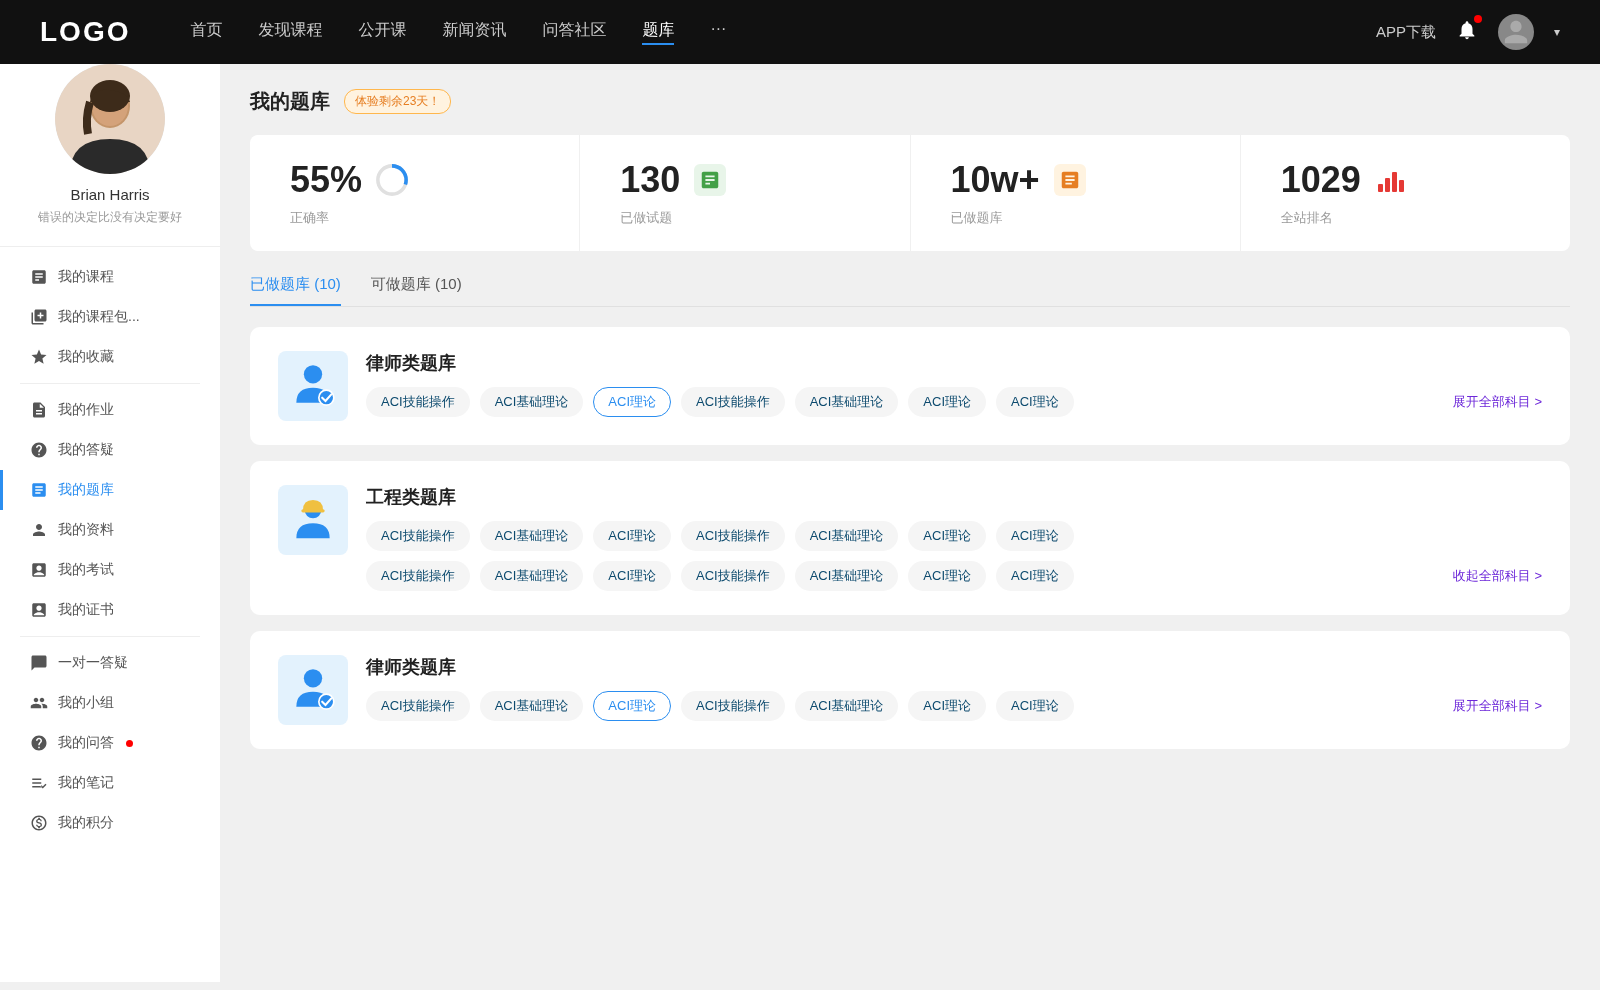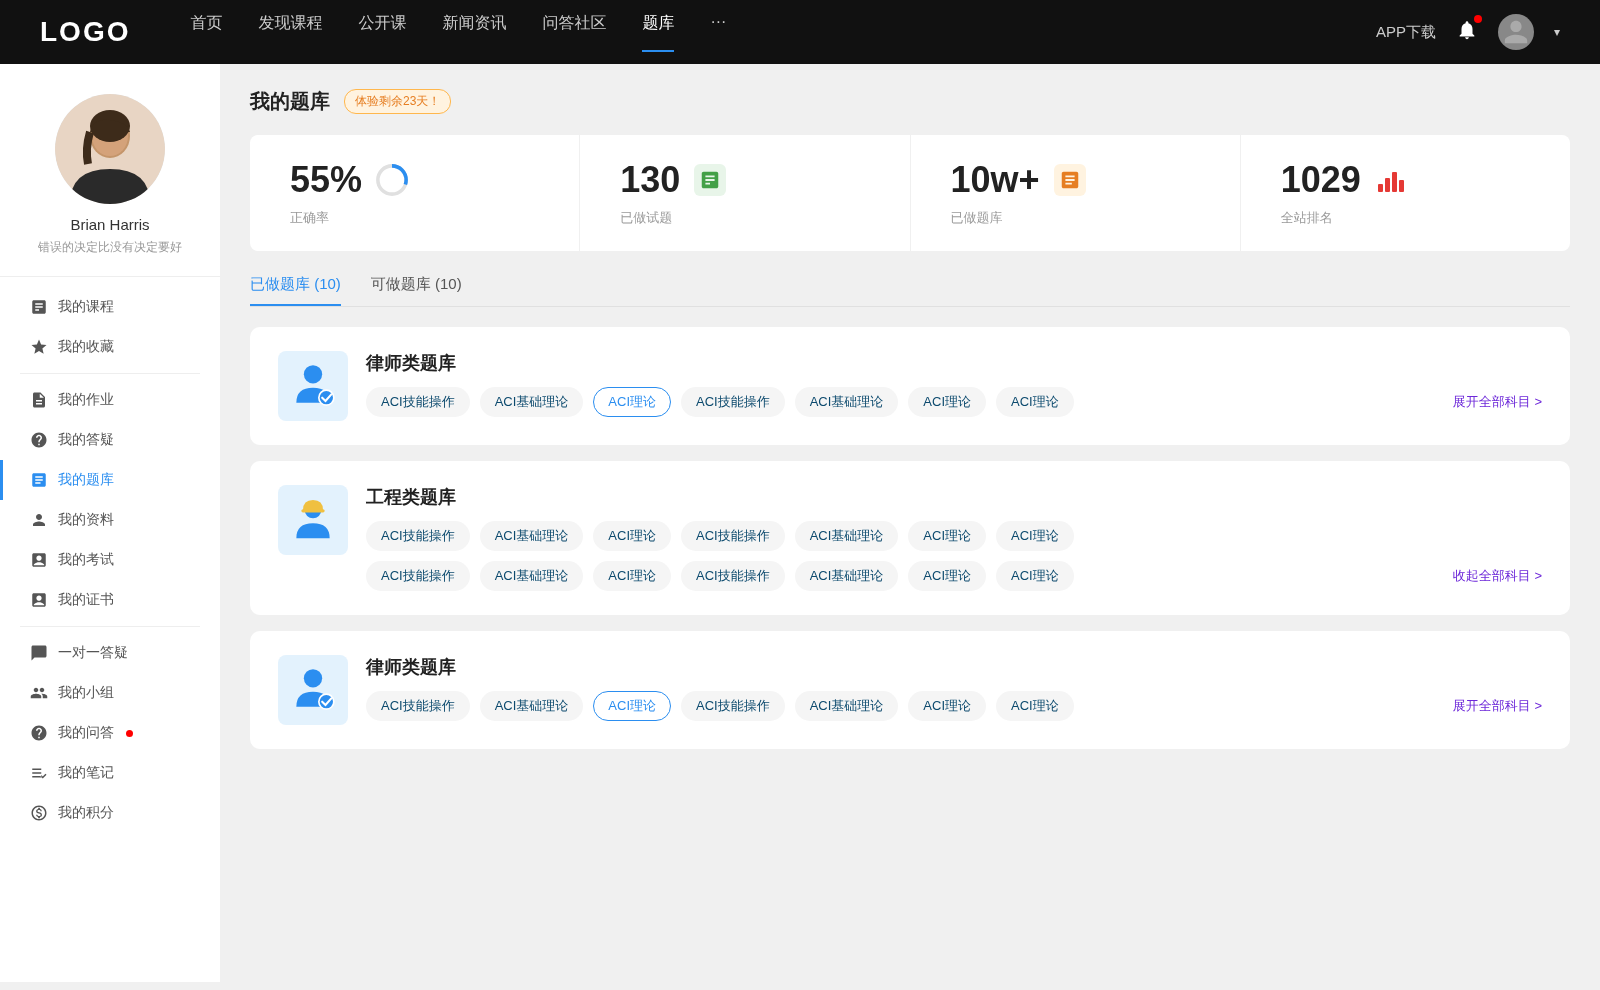--- a/index.html
+++ b/index.html
@@ -27,21 +27,21 @@
       flex: 1;
     }
     .navbar-nav a {
       color: #ccc;
       text-decoration: none;
       font-size: 16px;
     }
     .navbar-nav a.active {
       color: white;
       border-bottom: 2px solid #2b8ef0;
-      padding-bottom: 16px;
+      padding-bottom: 2px;
     }
     .navbar-right {
       display: flex;
       align-items: center;
       gap: 20px;
       color: white;
     }
     .app-download {
       color: #ccc;
       font-size: 15px;
@@ -77,21 +77,20 @@
     .main-layout {
       display: flex;
       min-height: 918px;
       background: #f0f0f0;
     }
 
     
     .sidebar {
       width: 220px;
       background: white;
-      padding-top: 30px;
       flex-shrink: 0;
     }
     .profile-section {
       display: flex;
       flex-direction: column;
       align-items: center;
       padding-bottom: 20px;
       border-bottom: 1px solid #eee;
     }
     .profile-avatar {
@@ -354,20 +353,26 @@
 
     <div class="sidebar-menu">
 
       <div class="sidebar-item">
         <svg class="sidebar-icon" viewBox="0 0 24 24" fill="currentColor">
             <path d="M19 3H5c-1.1 0-2 .9-2 2v14c0 1.1.9 2 2 2h14c1.1 0 2-.9 2-2V5c0-1.1-.9-2-2-2zm-7 14H7v-2h5v2zm5-4H7v-2h10v2zm0-4H7V7h10v2z"></path>
           </svg>
         <span>我的课程</span>
       </div>
 
+      <div class="sidebar-item">
+        <svg class="sidebar-icon" viewBox="0 0 24 24" fill="currentColor">
+            <path d="M4 6H2v14c0 1.1.9 2 2 2h14v-2H4V6zm16-4H8c-1.1 0-2 .9-2 2v12c0 1.1.9 2 2 2h12c1.1 0 2-.9 2-2V4c0-1.1-.9-2-2-2zm-2 9h-3v3h-2v-3H10V9h3V6h2v3h3v2z"></path>
+          </svg>
+        <span>我的课程包...</span>
+      </div>
 
       <div class="sidebar-item">
         <svg class="sidebar-icon" viewBox="0 0 24 24" fill="currentColor">
             <path d="M12 17.27L18.18 21l-1.64-7.03L22 9.24l-7.19-.61L12 2 9.19 8.63 2 9.24l5.46 4.73L5.82 21z"></path>
           </svg>
         <span>我的收藏</span>
       </div>
       <div class="sidebar-divider"></div>
 
       <div class="sidebar-item">

